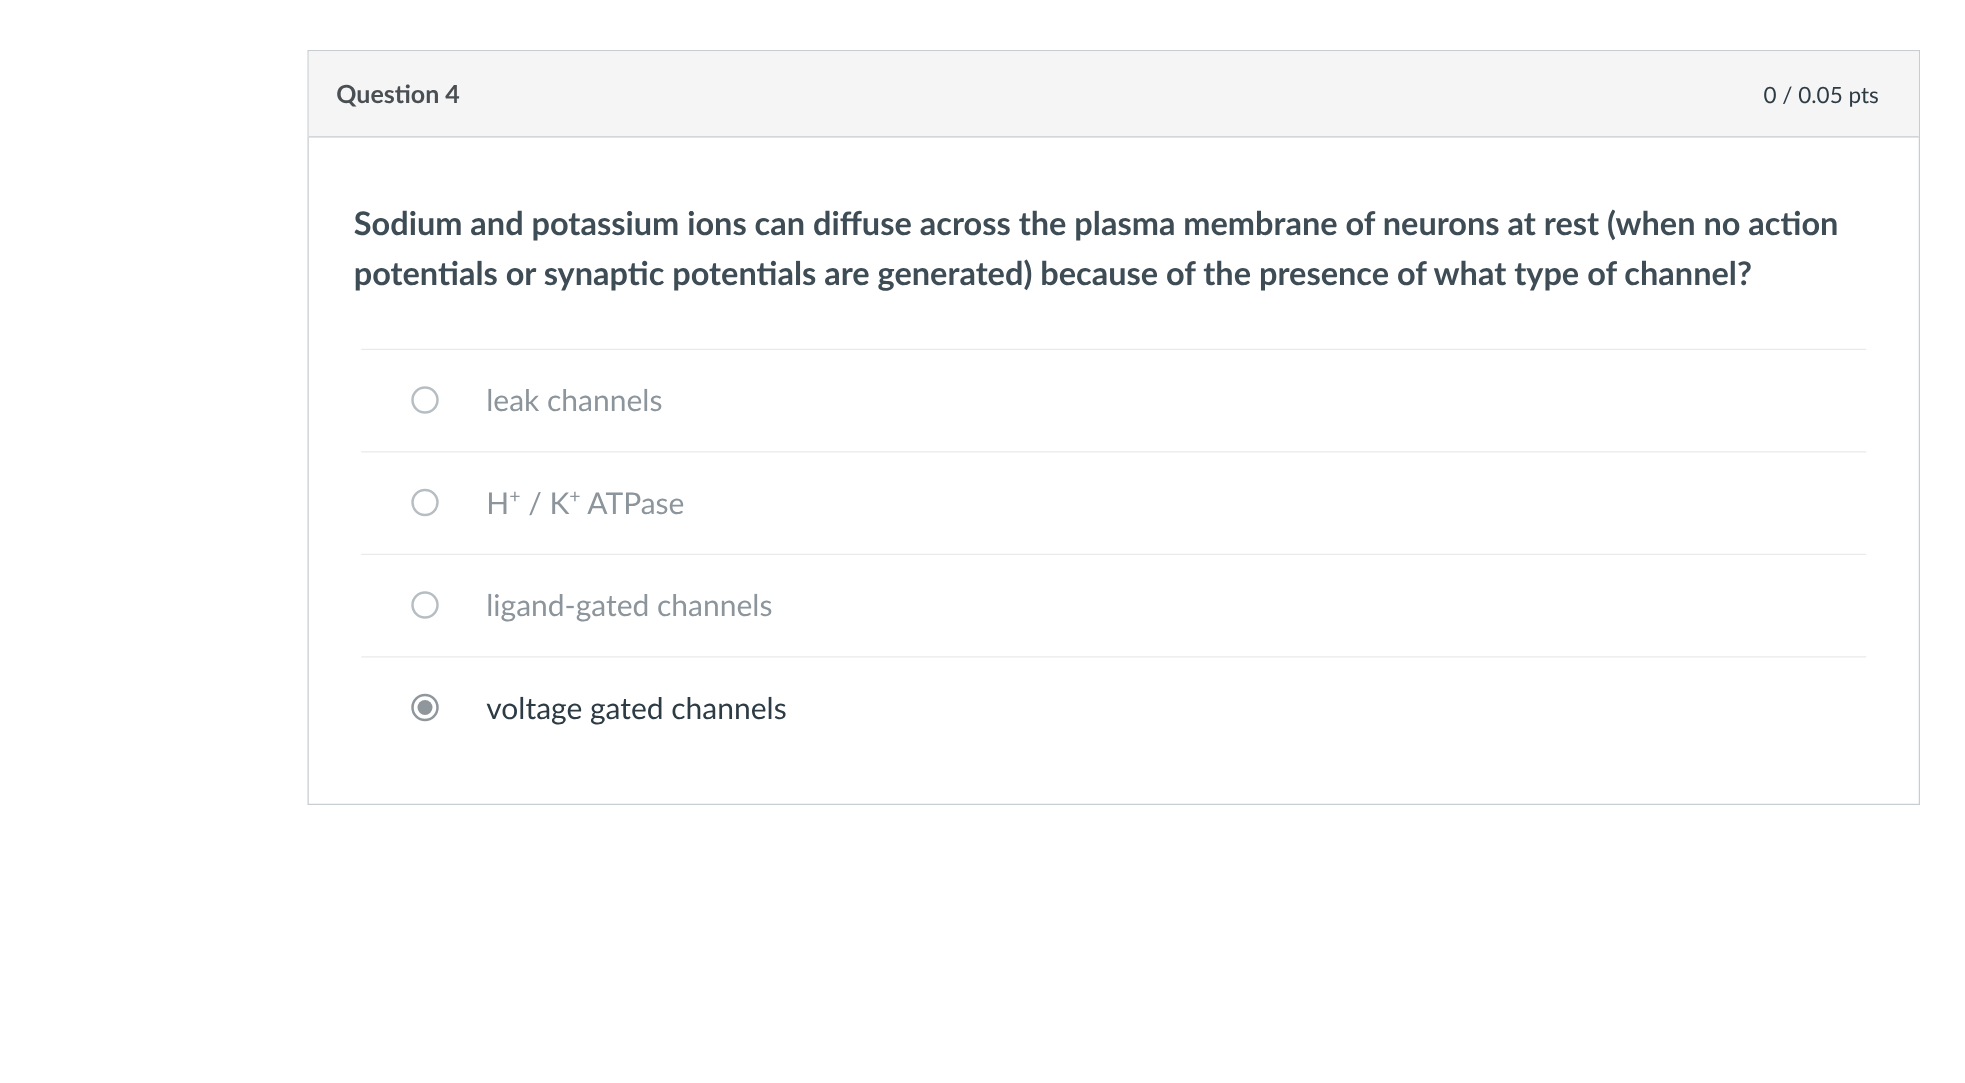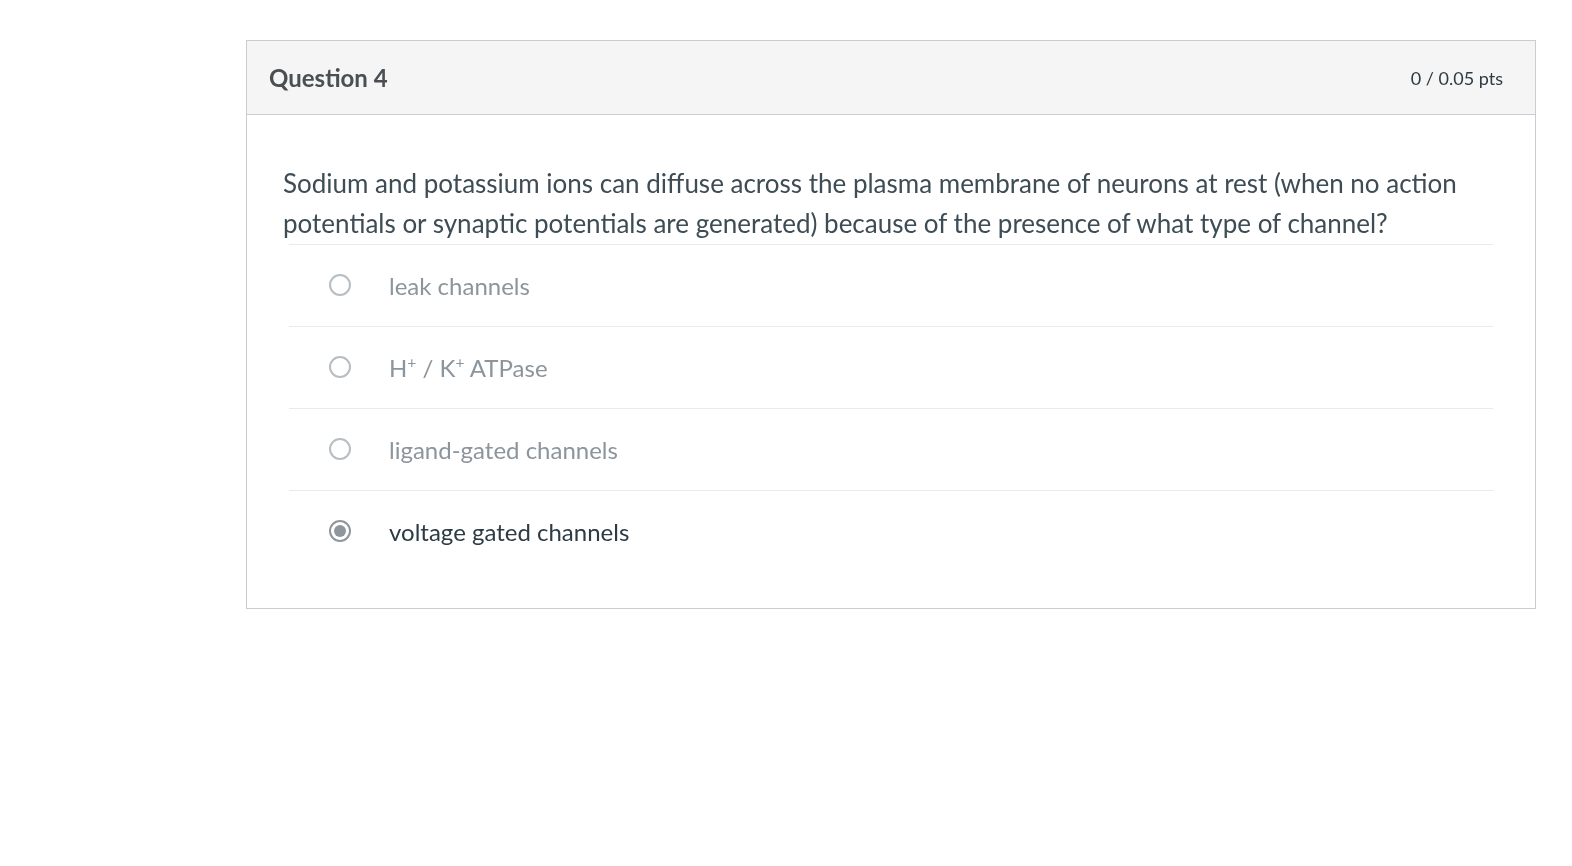--- a/index.html
+++ b/index.html
@@ -51,36 +51,38 @@
     position: absolute;
     right: -26px;
     top: 0;
     width: 0;
     height: 0;
     border-top: 28px solid transparent;
     border-bottom: 28px solid transparent;
     border-left: 26px solid #b9403c;
   }
   .question-title {
-    font-size: 24px;
+    font-size: 20px;
     font-weight: 700;
     color: #4a4f53;
   }
   .points {
     font-size: 18px;
     font-weight: 400;
     color: #2d3b45;
   }
   .question-body {
     padding: 48px 36px 36px 36px;
   }
   .question-text {
     font-size: 26px;
     line-height: 1.55;
     color: #3e4c55;
+    margin-bottom: 40px;
+    font-weight: bold;
   }
   .answers {
     margin: 0 6px;
   }
   .answer {
     display: flex;
     align-items: center;
     gap: 38px;
     padding: 26px 8px 26px 40px;
     border-top: 1px solid #e8eaec;

